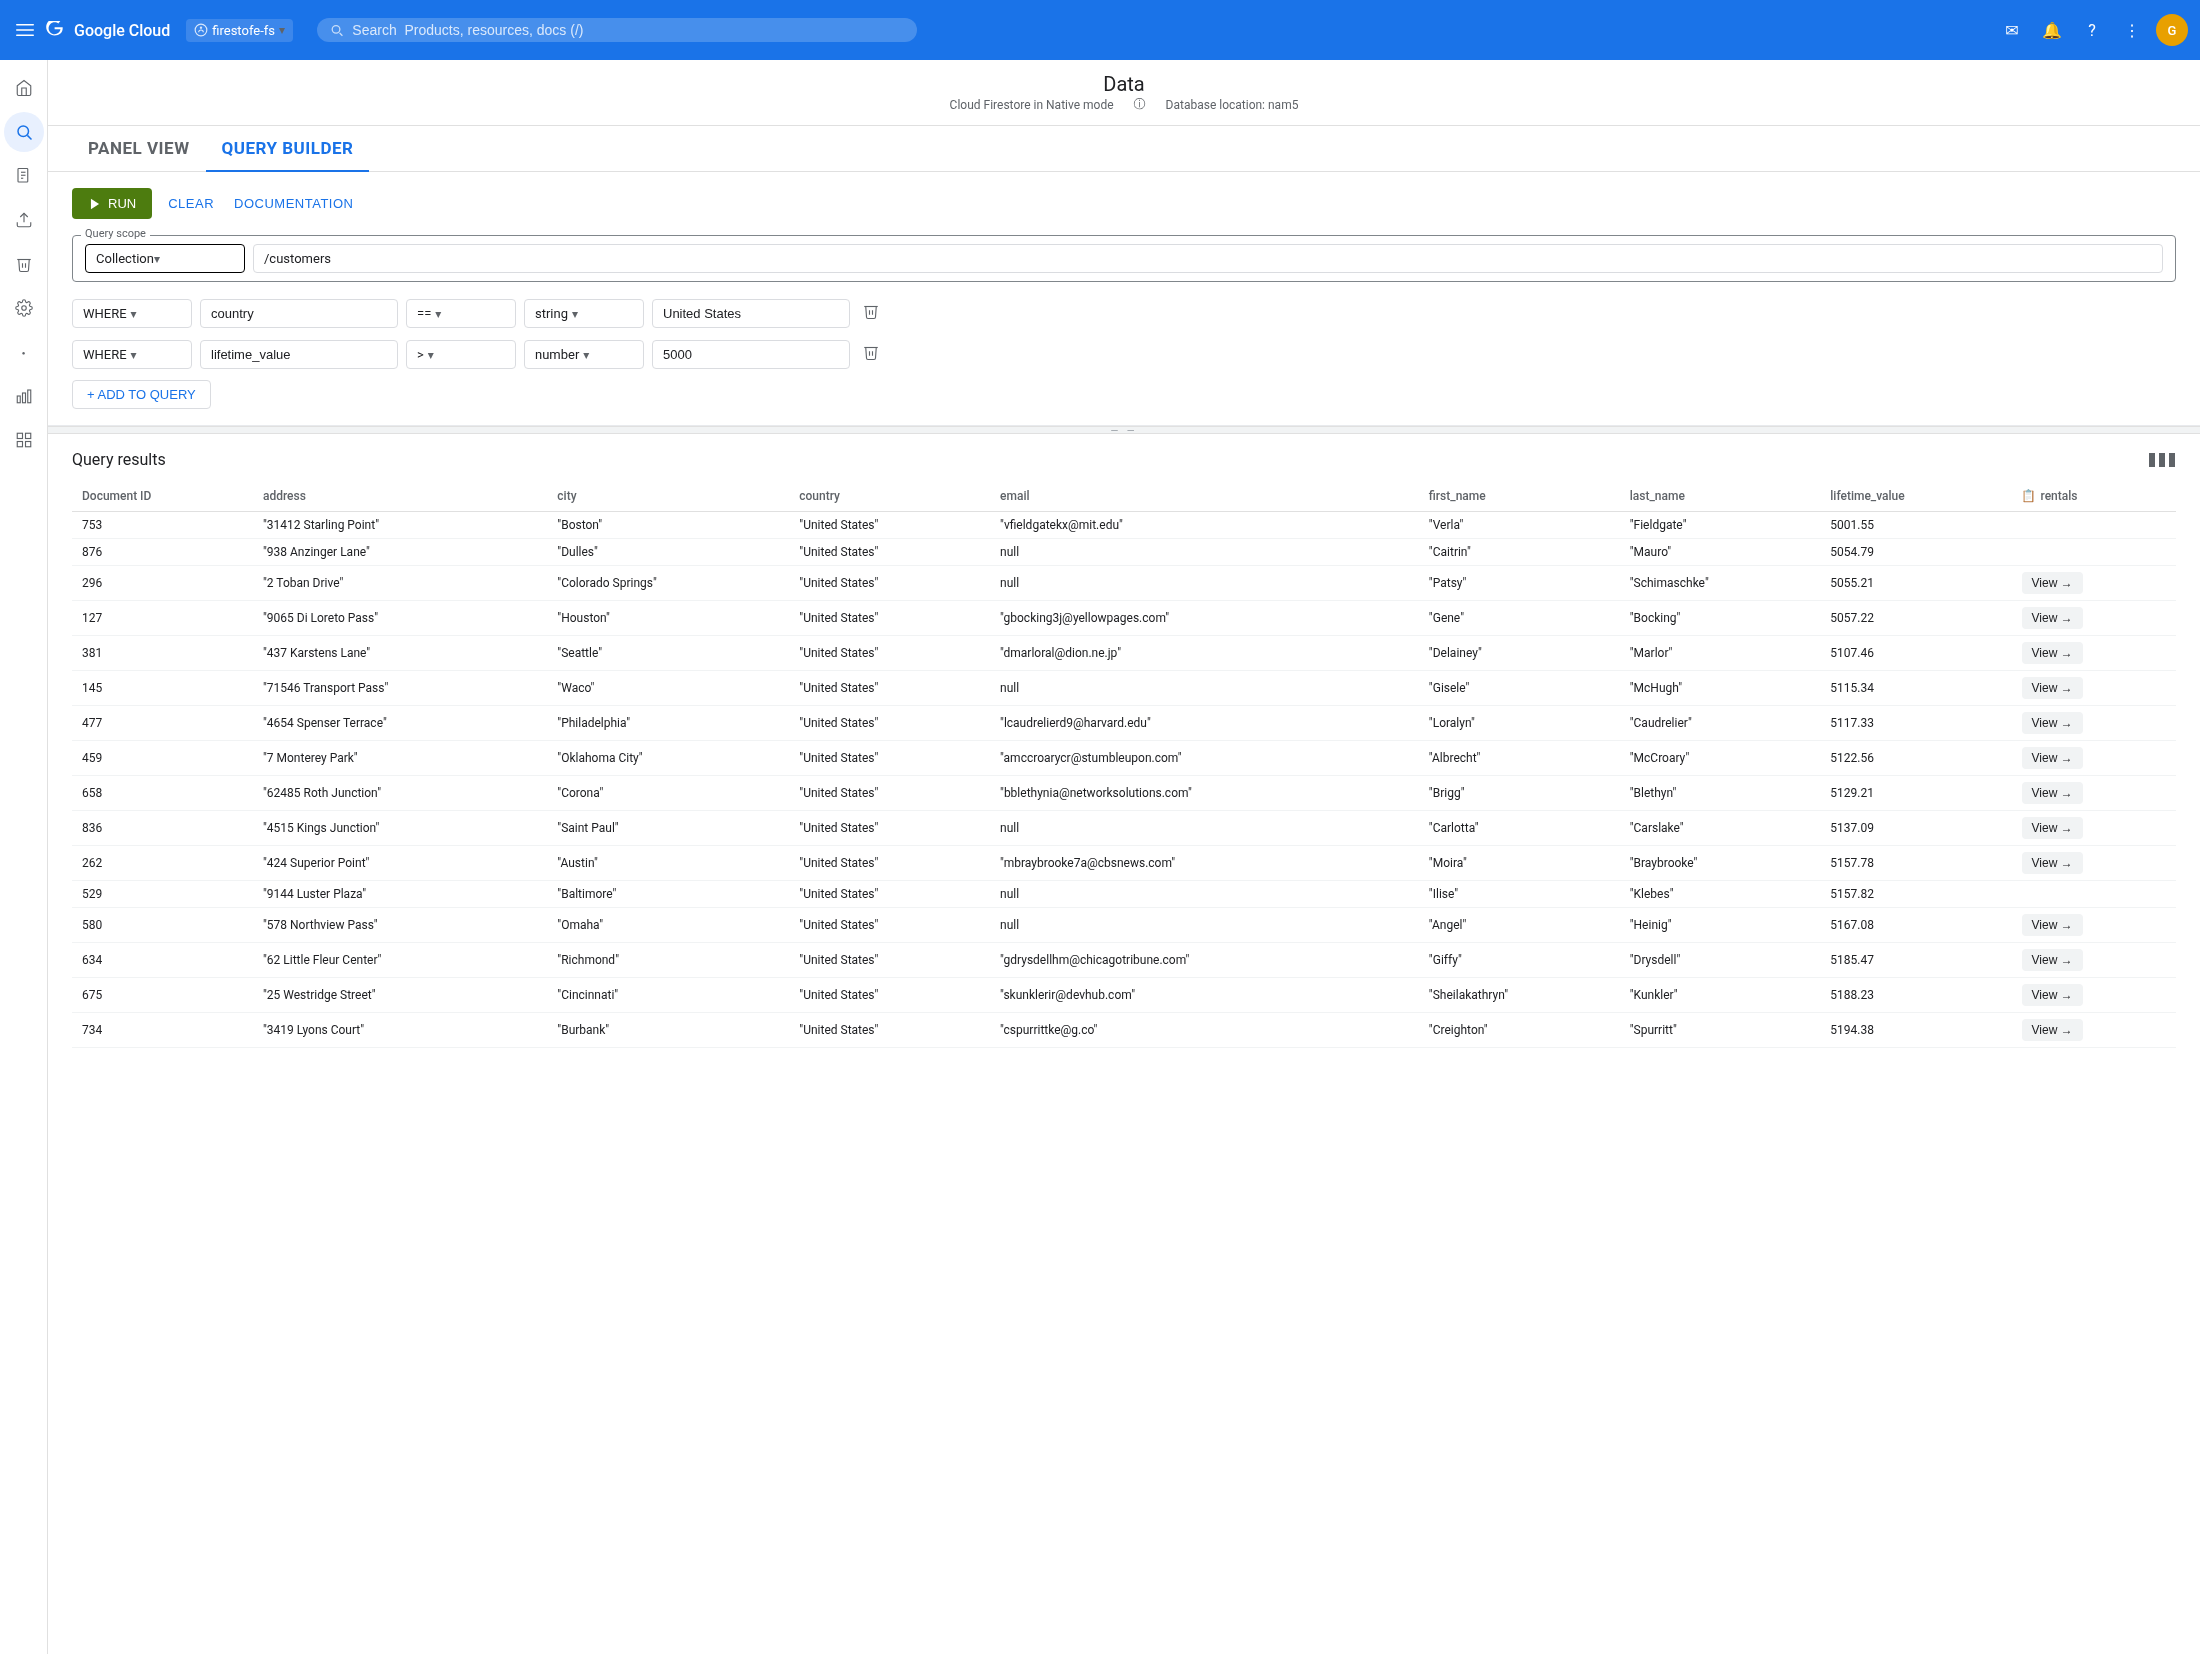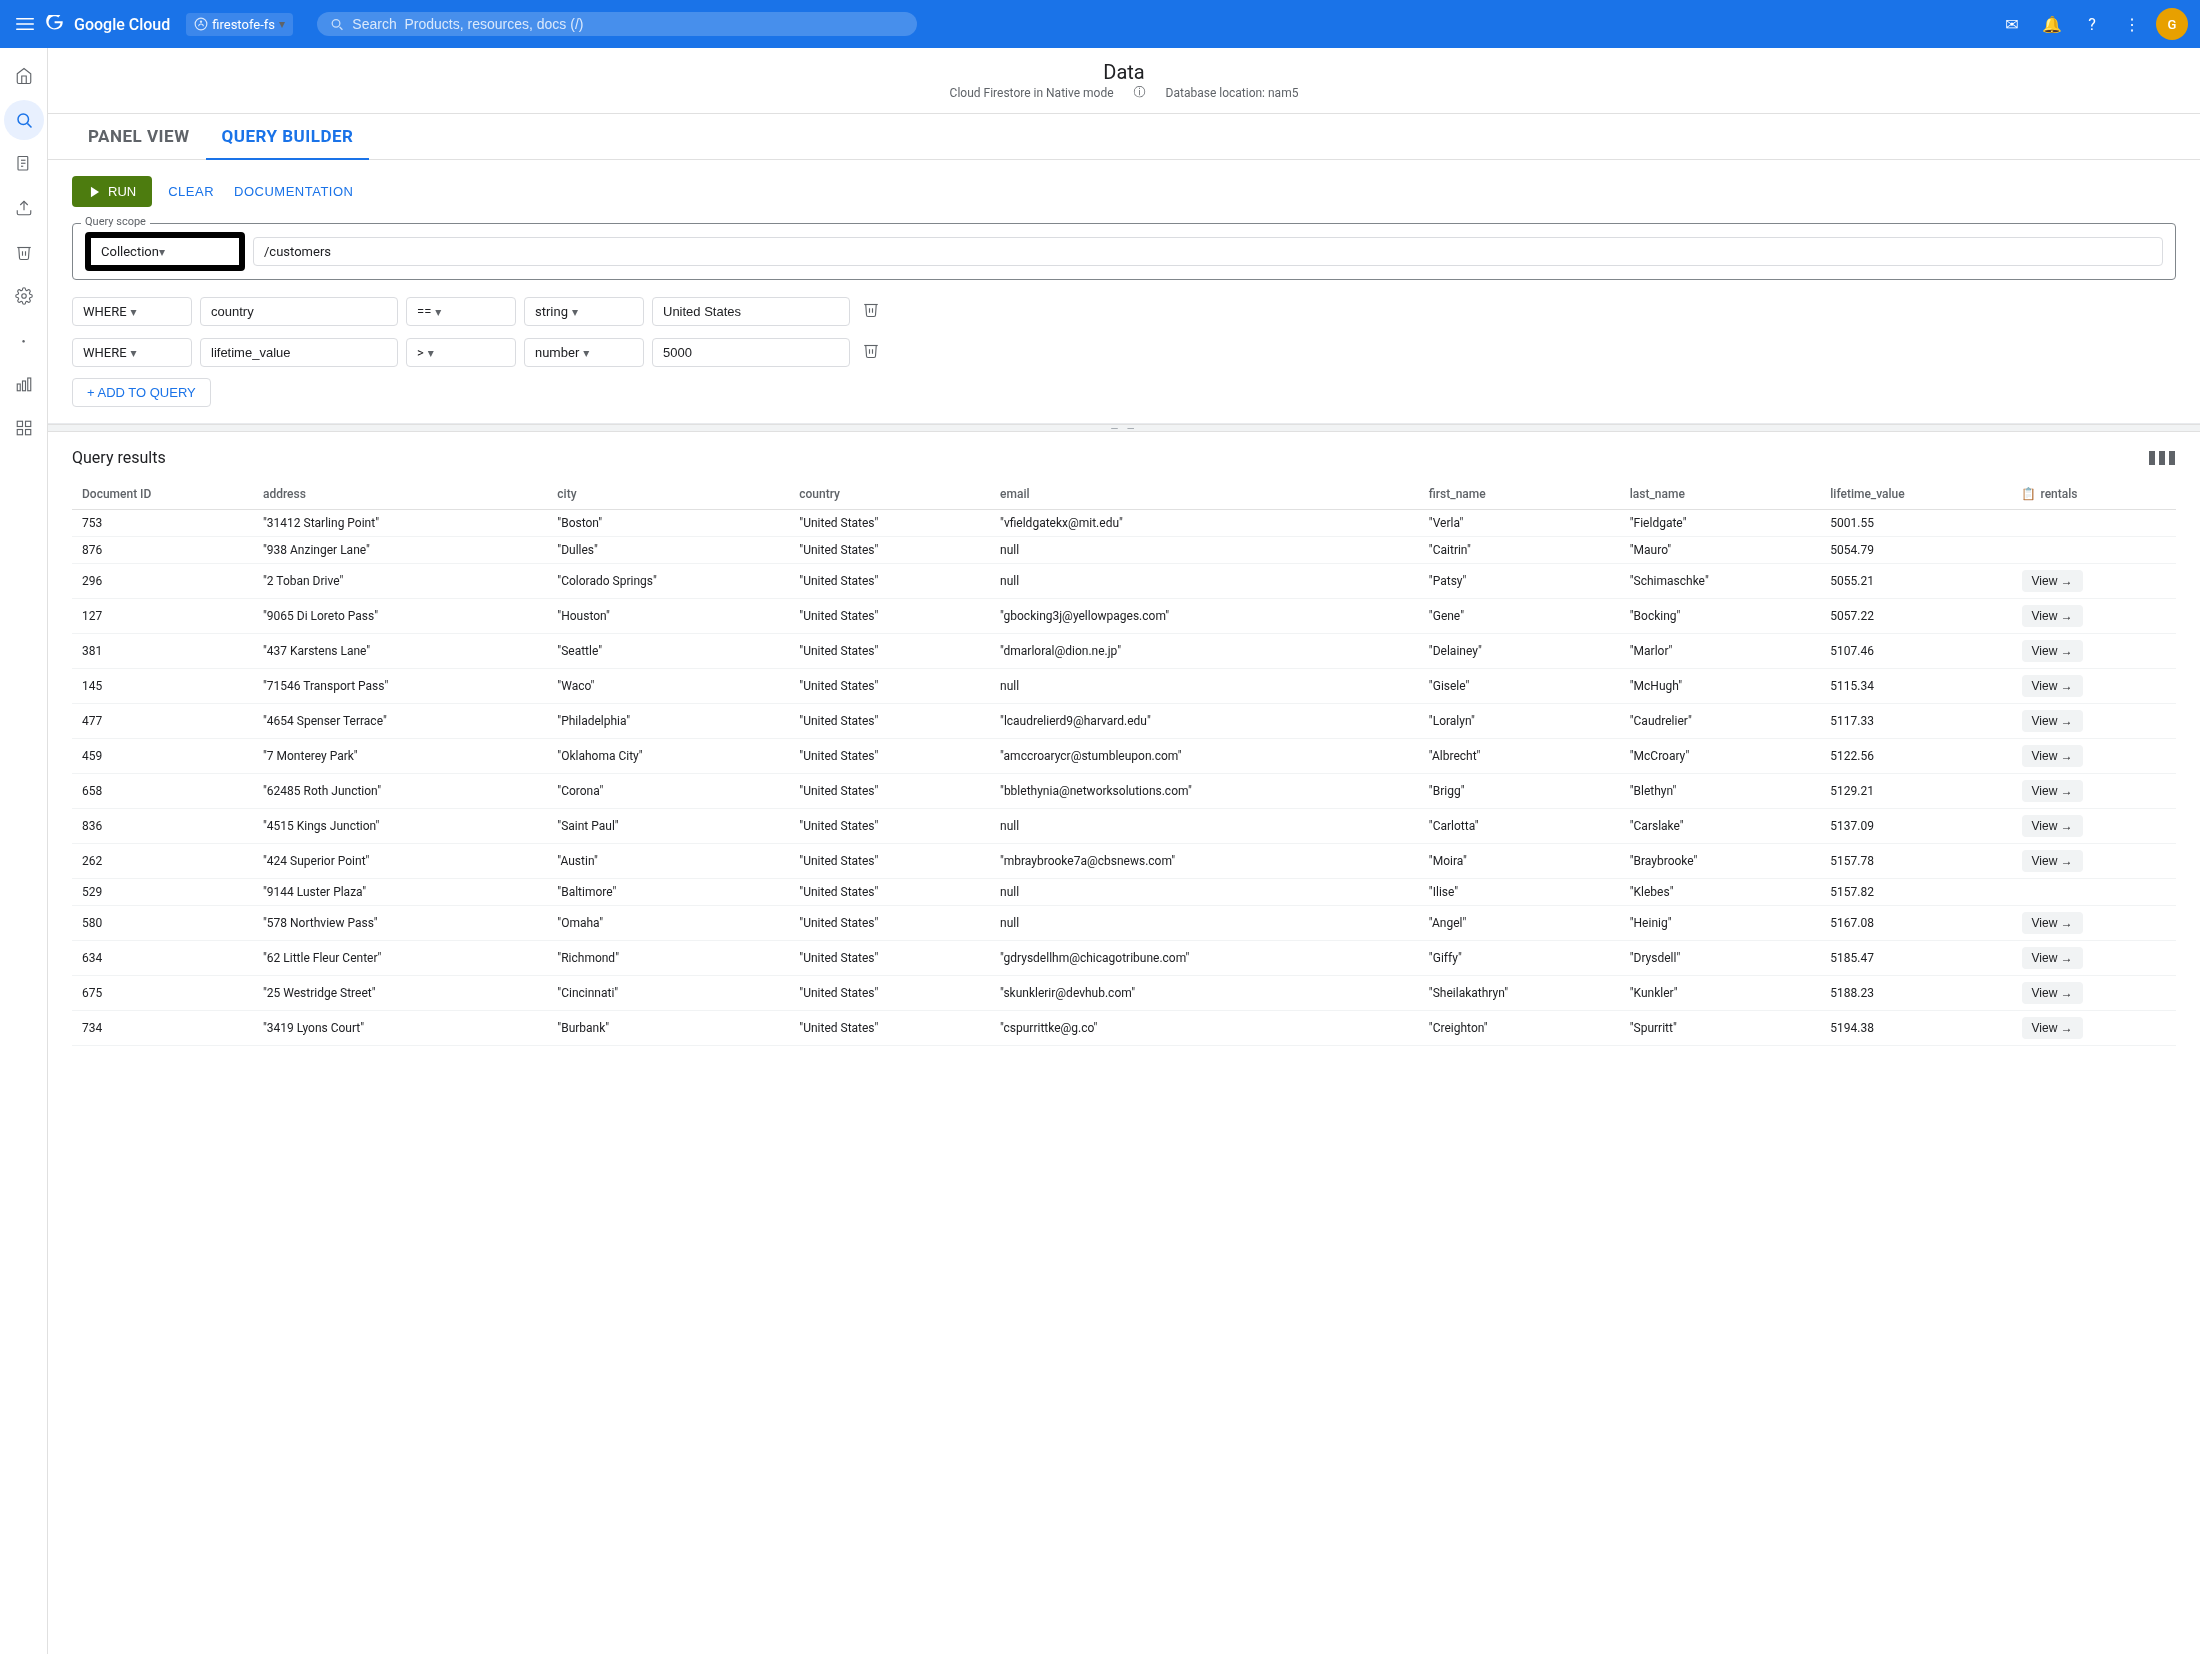--- a/index.html
+++ b/index.html
@@ -1,21 +1,21 @@
 <!DOCTYPE html>
 <html><head>
   <meta charset="utf-8">
   <style>
     * { box-sizing: border-box; margin: 0; padding: 0; }
     body { font-family: 'Google Sans', Roboto, Arial, sans-serif; font-size: 13px; background: #fff; color: #202124; }
 
     
     .top-nav {
       background: #1a73e8;
-      height: 48px;
+      height: 60px;
       display: flex;
       align-items: center;
       padding: 0 12px;
       gap: 8px;
       color: #fff;
       justify-content: flex-end;
     }
     .top-nav .hamburger { cursor: pointer; padding: 4px; display: flex; align-items: center; }
     .top-nav .logo { display: flex; align-items: center; gap: 6px; font-size: 16px; font-weight: 500; color: #fff; margin-right: 8px; }
     .top-nav .project-selector {
@@ -86,21 +86,21 @@
     
     .query-scope-group {
       border: 1px solid #80868b; border-radius: 4px; padding: 8px 12px;
       margin-bottom: 16px; position: relative; display: flex; align-items: center; gap: 8px;
     }
     .query-scope-label {
       position: absolute; top: -9px; left: 8px; background: #fff;
       padding: 0 4px; font-size: 11px; color: #5f6368;
     }
     .scope-select {
-      display: flex; align-items: center; border: 6px solid #000000;
+      display: flex; align-items: center; border: 1px solid #000000;
       border-radius: 4px; padding: 6px 10px; font-size: 13px; cursor: pointer;
       background: #fff; min-width: 160px;
     }
     .scope-path {
       flex: 1; border: 1px solid #dadce0; border-radius: 4px; padding: 6px 10px;
       font-size: 13px; color: #202124;
     }
 
     
     .where-row { display: flex; align-items: center; gap: 8px; margin-bottom: 10px; }

